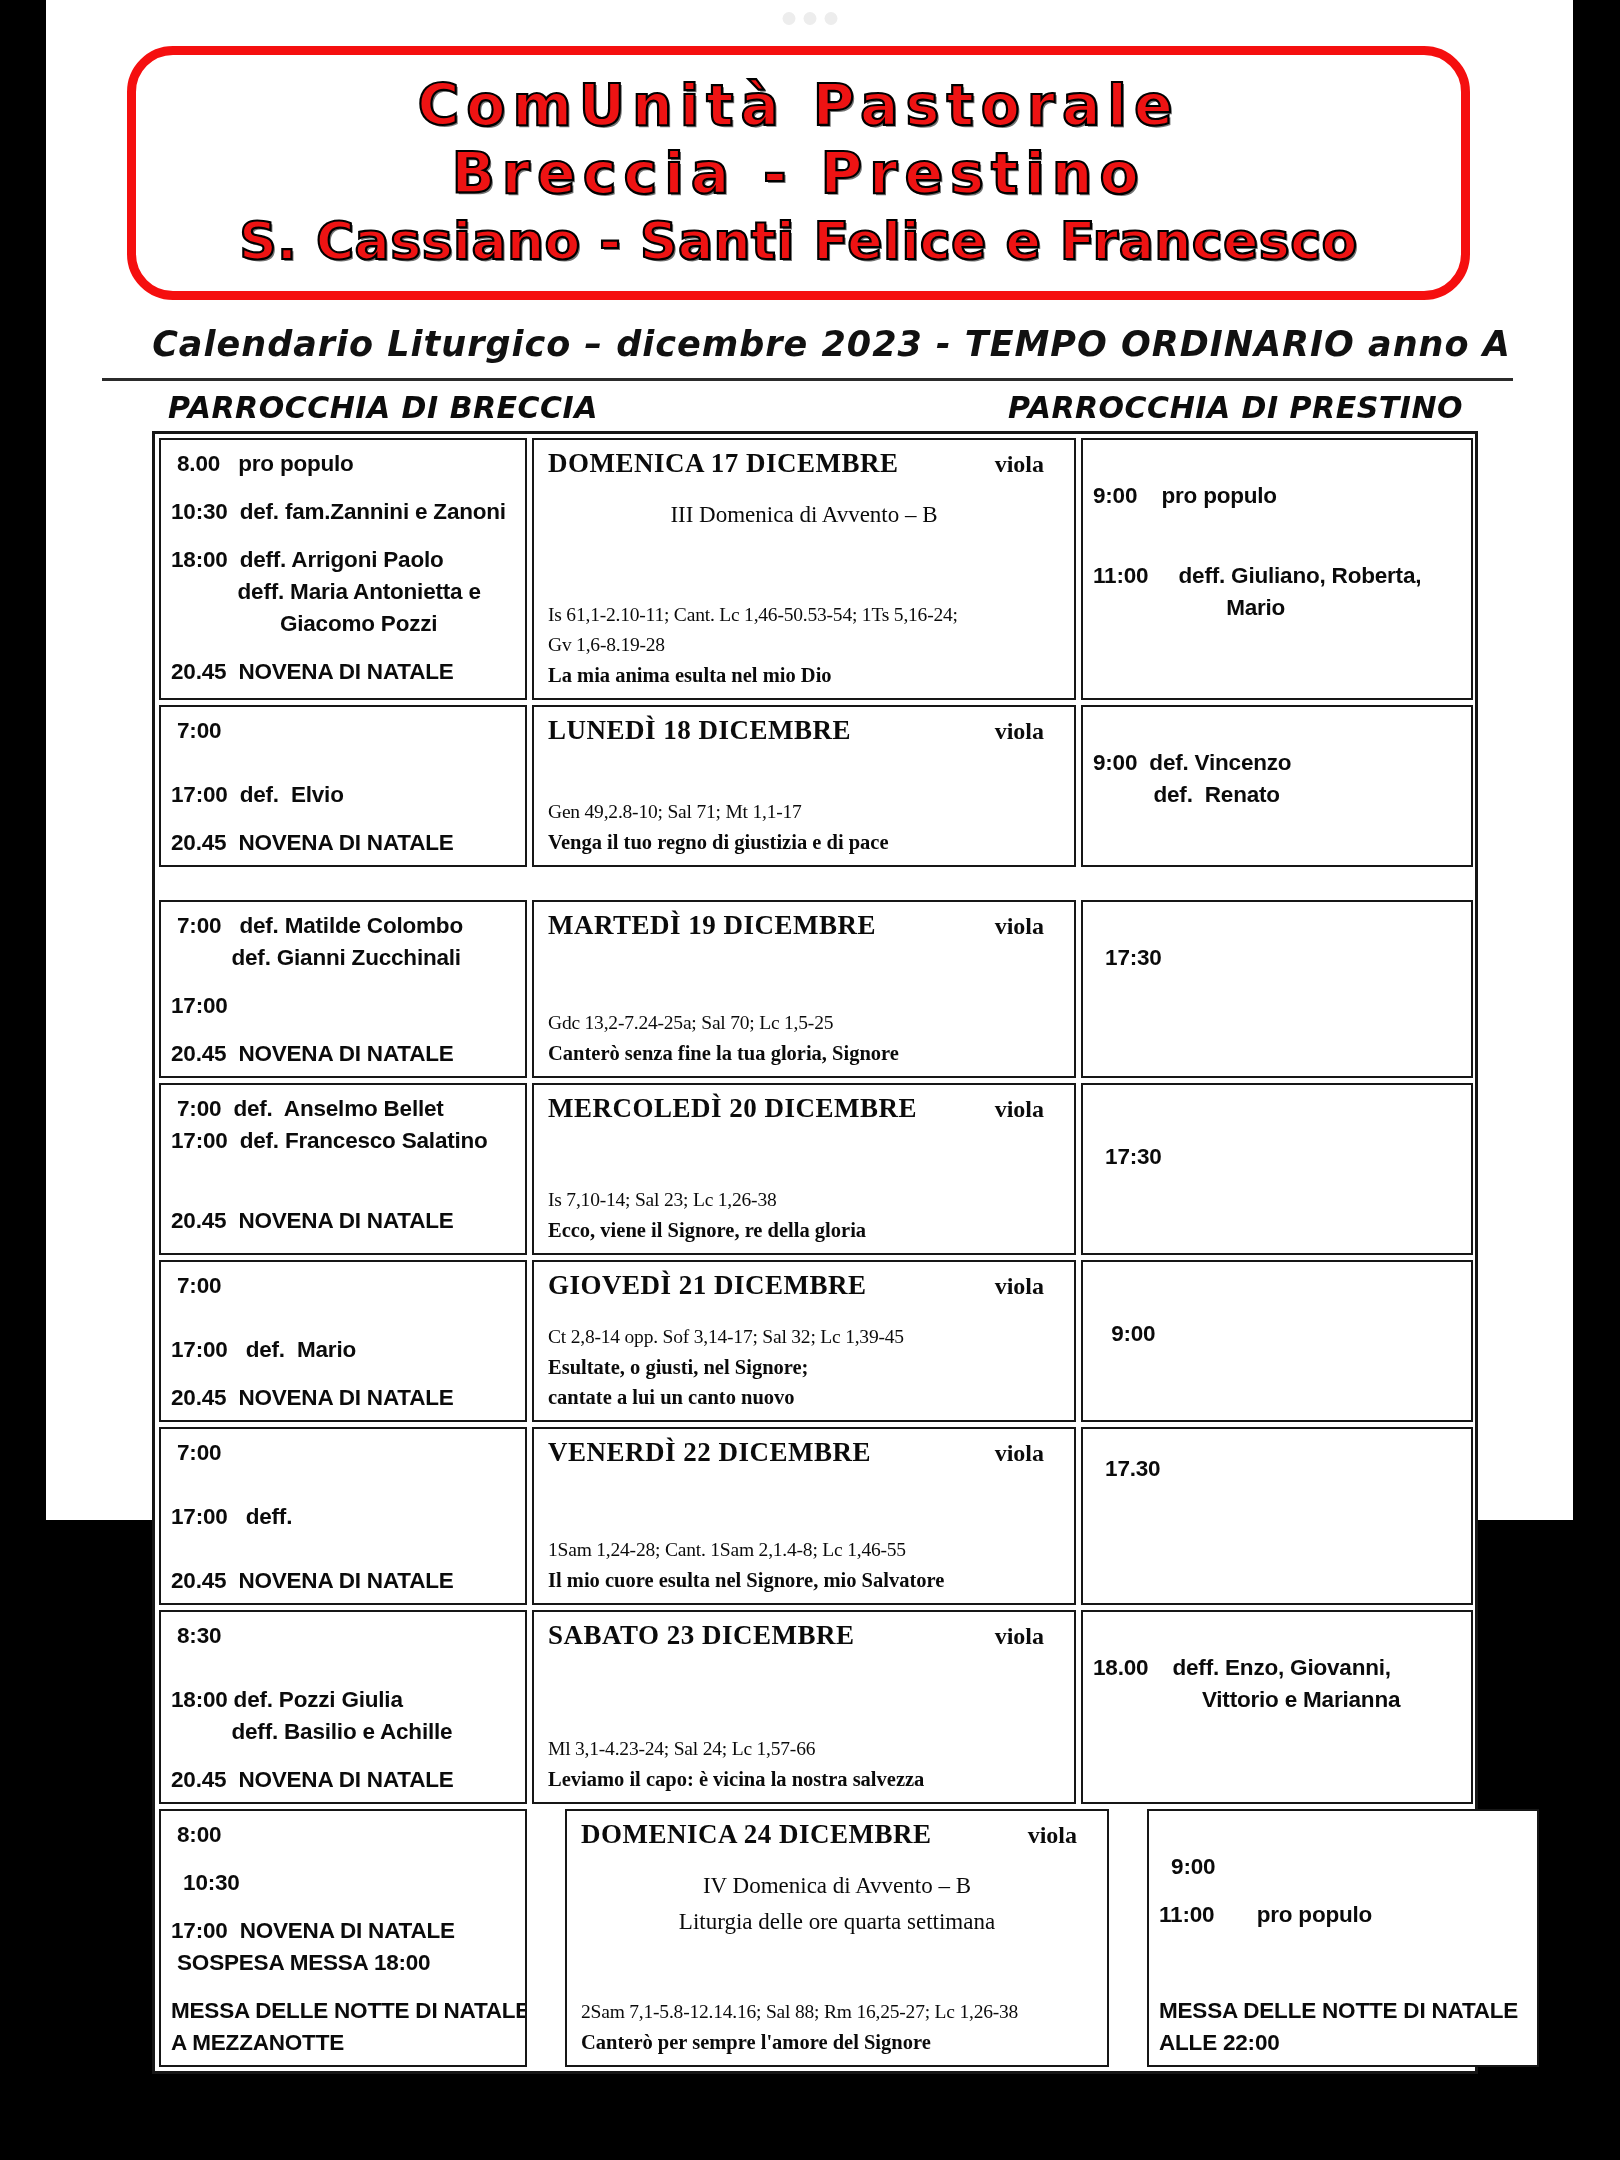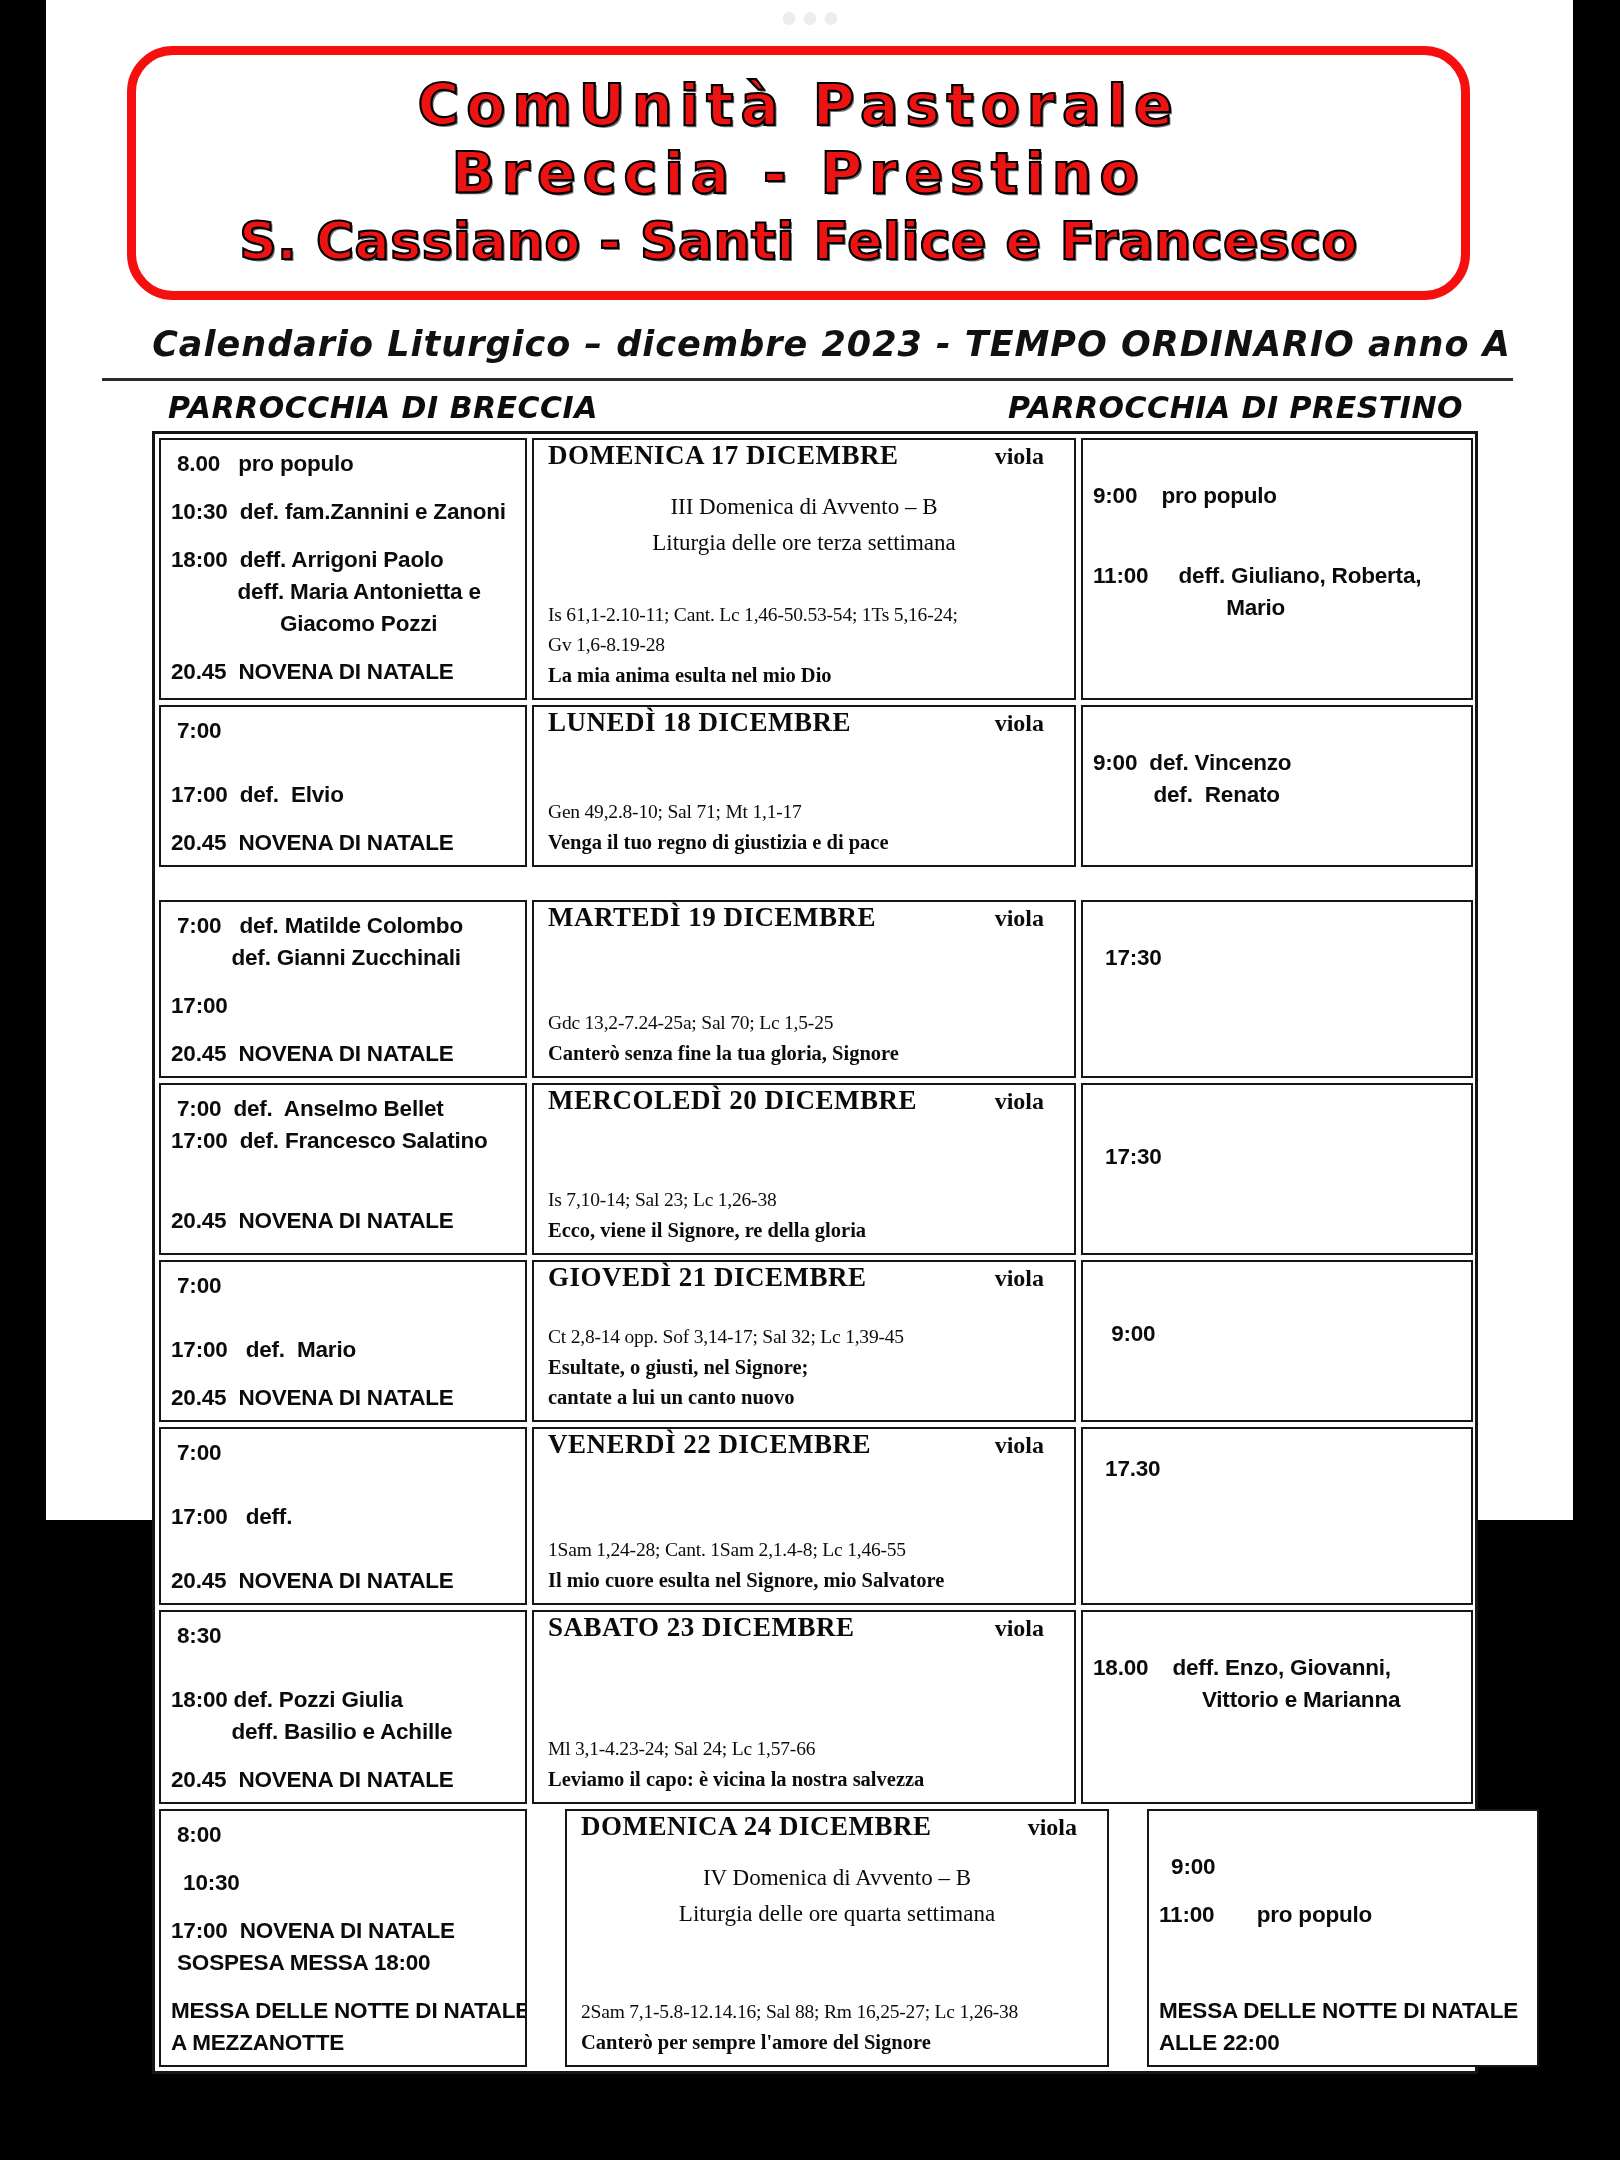--- a/index.html
+++ b/index.html
@@ -107,21 +107,21 @@
     font-size:22.5px;
     line-height:32px;
     min-height:32px;
     color:#0b0b0b;
     white-space:pre;
     letter-spacing:-0.2px;
   }
   .sched .gap{height:16px;}
 
   .daycell{
-    padding:0 14px 8px 14px;
+    padding:8px 14px 8px 14px;
     display:flex;flex-direction:column;
     font-family:"Liberation Serif", serif;
     color:#0b0b0b;
     justify-content:flex-end;
   }
   .day-head{display:flex;justify-content:space-between;align-items:baseline;padding-right:16px;}
   .day-title{font-weight:700;font-size:27px;letter-spacing:0.5px;white-space:nowrap;}
   .lit-color{font-weight:700;font-size:24px;}
   .day-subs{margin-top:18px;text-align:center;}
   .day-subs div{font-size:23px;line-height:36px;}
@@ -168,21 +168,20 @@
           <div class="gap"></div>
           <div class="ln">20.45  NOVENA DI NATALE</div>
         </div>
     <div class="cell daycell">
       <div class="day-head">
         <span class="day-title">DOMENICA 17 DICEMBRE</span>
         <span class="lit-color">viola</span>
       </div>
       <div class="day-subs">
             <div>III Domenica di Avvento – B</div>
-            <div>Liturgia delle ore terza settimana</div>
           </div>
       <div class="grow"></div>
       <div class="readings">
             <div>Is 61,1-2.10-11; Cant. Lc 1,46-50.53-54; 1Ts 5,16-24;</div>
             <div>Gv 1,6-8.19-28</div>
           </div>
       <div class="psalm">
             <div>La mia anima esulta nel mio Dio</div>
           </div>
     </div>

